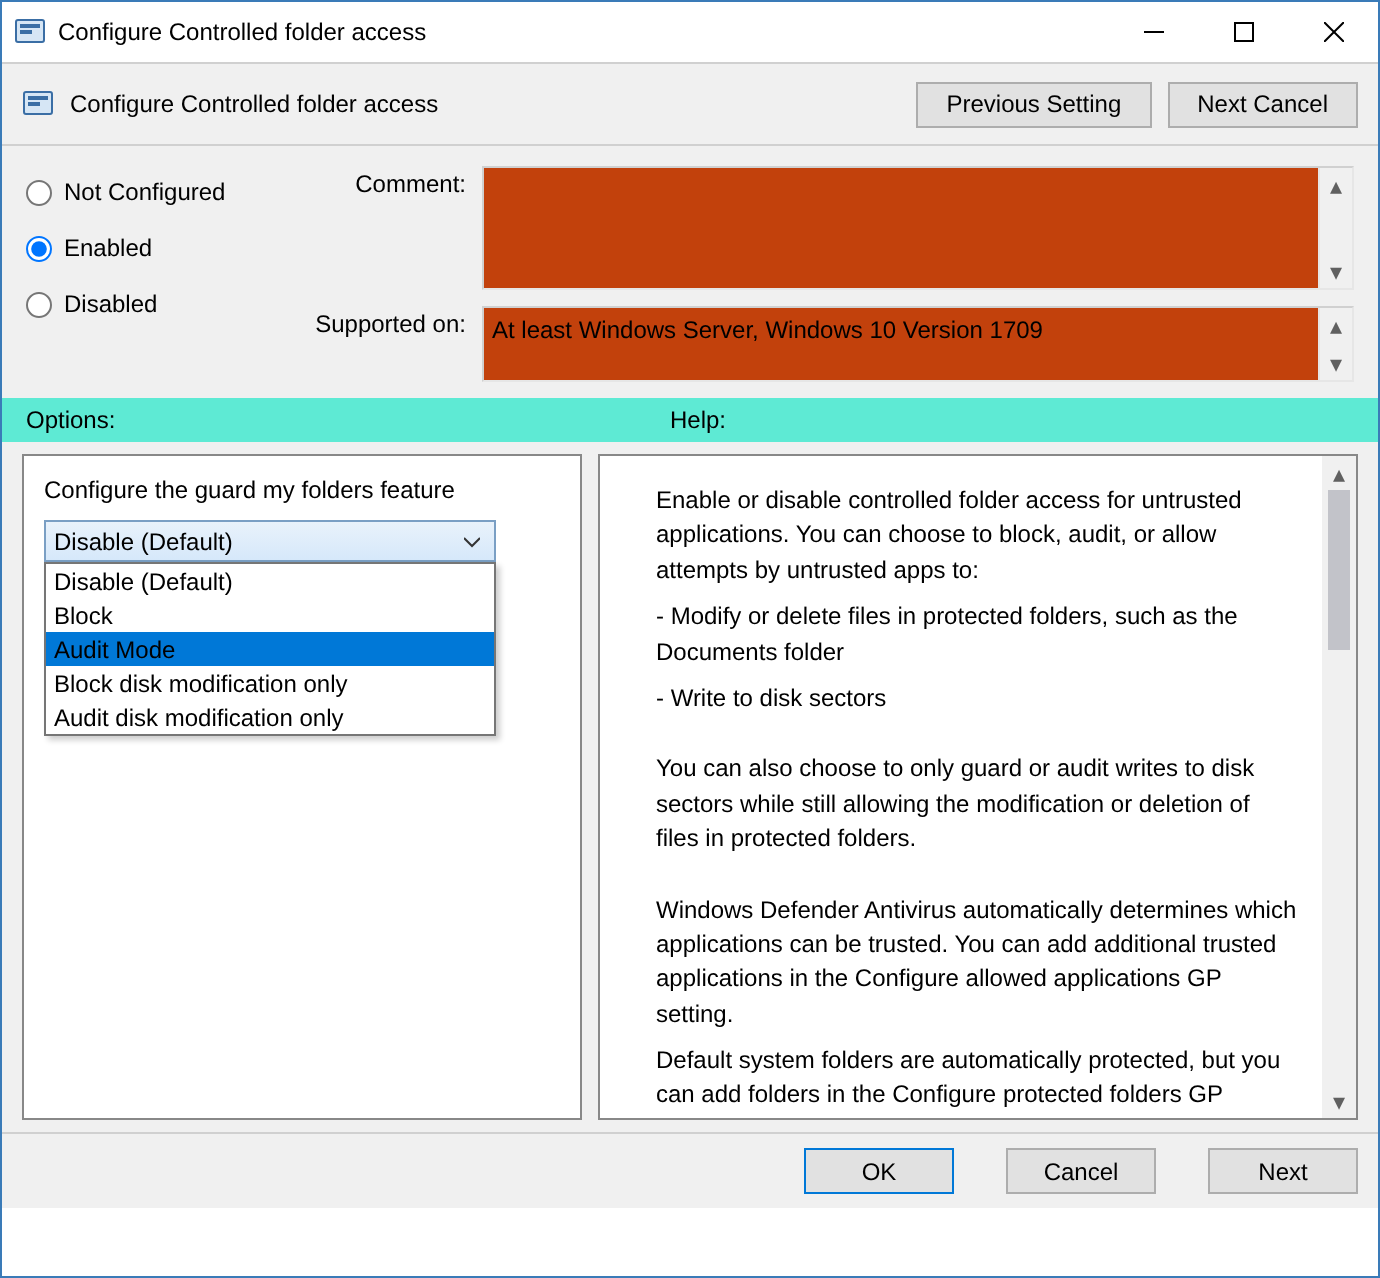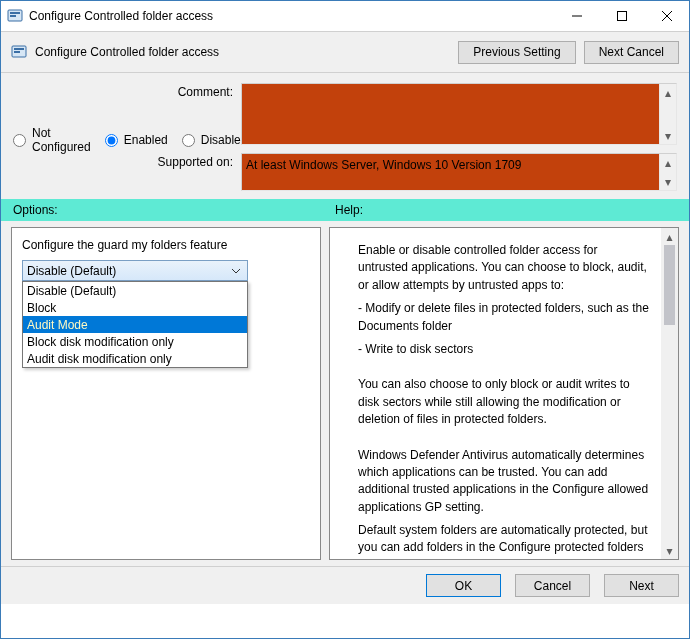--- a/index.html
+++ b/index.html
@@ -8,51 +8,51 @@
 .titlebar .icon{width:16px;height:16px;margin-right:6px;display:inline-flex;align-items:center;justify-content:center}
 .titlebar .title{flex:1}
 .winbtns{display:flex;height:100%}
 .winbtn{width:45px;height:100%;display:flex;align-items:center;justify-content:center}
 .winbtn svg{width:10px;height:10px}
 .toolbar{height:42px;background:#f0f0f0;display:flex;align-items:center;padding:0 10px;border-top:1px solid #d0d0d0;border-bottom:1px solid #d0d0d0}
 .toolbar .icon{width:16px;height:16px;margin-right:8px}
 .toolbar .left{flex:1;display:flex;align-items:center}
 .btn{height:23px;padding:0 14px;background:#e1e1e1;border:1px solid #adadad;display:inline-flex;align-items:center;justify-content:center;margin-left:8px;cursor:default}
 .upper{display:flex;padding:10px 12px 8px 12px;background:#f0f0f0}
-.radios{width:130px;display:flex;gap:14px;padding-top:6px}
+.radios{width:130px;display:flex;flex-direction:column;gap:14px;padding-top:6px}
 .radio-row{display:flex;align-items:center;gap:6px}
 .radio-row input{margin:0}
 .fields{flex:1;display:flex;flex-direction:column;gap:8px}
 .field-row{display:flex;gap:8px}
 .field-row .lbl{width:90px;text-align:right;padding-top:2px}
 .ta-wrap{flex:1;position:relative;border:1px solid #e6e6e6;border-top-color:#d0d0d0;border-left-color:#d0d0d0;background:#fff;display:flex}
 .ta{flex:1;border:none;resize:none;padding:4px;font:inherit;background:#c2410c;min-height:60px;outline:none}
 .ta.small{min-height:36px}
 .scroll-col{width:17px;background:#f0f0f0;display:flex;flex-direction:column;justify-content:space-between;border-left:1px solid #e6e6e6}
 .scroll-arrow{height:17px;display:flex;align-items:center;justify-content:center;color:#606060}
 .labels-row{display:flex;padding:4px 12px;background:#5eead4}
 .labels-row .l1{width:322px}
 .lower{display:flex;gap:8px;padding:6px 10px 6px 10px;background:#f0f0f0;height:345px}
 .panel{border:1px solid #888;background:#fff;padding:10px;position:relative}
-.panel.options{width:310px}
+.panel.options{width:280px}
 .panel.help{flex:1;display:flex;padding:0}
 .help-body{flex:1;padding:14px 12px 10px 18px;line-height:1.45;overflow:hidden}
 .help-body p{margin:0 0 6px 0}
 .help-body .indent{padding-left:10px}
 .help-scroll{width:17px;background:#f0f0f0;display:flex;flex-direction:column}
 .help-scroll .thumb{height:80px;background:#c2c3c9;margin:0 3px;border-radius:0}
 .help-scroll .scroll-arrow{height:17px}
 .help-scroll .track{flex:1}
 .select-wrap{position:relative;width:226px;margin-top:8px}
 .select-box{height:21px;border:1px solid #7a9fc4;background:linear-gradient(#e9f2fb,#d6e8fa);display:flex;align-items:center;padding:0 4px;justify-content:space-between}
 .select-box .chev{width:14px;display:flex;align-items:center;justify-content:center}
 .dropdown{position:absolute;top:21px;left:0;width:226px;border:1px solid #767676;background:#fff;z-index:10;box-shadow:2px 2px 3px rgba(0,0,0,.2)}
 .dd-item{padding:1px 4px;height:17px;display:flex;align-items:center}
-.dd-item.sel{background:#0078d7;color:#fef9c3}
-.footer{height:38px;background:#f0f0f0;display:flex;align-items:center;justify-content:flex-end;padding:0 10px;gap:6px;border-top:1px solid #d0d0d0}
+.dd-item.sel{background:#0078d7;color:#000000}
+.footer{height:38px;background:#f0f0f0;display:flex;align-items:center;justify-content:flex-end;padding:0 10px;gap:18px;border-top:1px solid #d0d0d0}
 .footer .btn{width:75px;justify-content:center;padding:0}
 .footer .btn.ok{border:1.5px solid #0078d7}
 .gp-icon{width:16px;height:16px}
 </style>
 </head>
 <body>
 
 <div class="titlebar">
   <span class="icon">
     <svg class="gp-icon" viewBox="0 0 16 16">
@@ -162,21 +162,21 @@
       </div>
     </div>
   </div>
 
   <div class="panel help">
     <div class="help-body">
       <p class="indent">Enable or disable controlled folder access for untrusted applications. You can choose to block, audit, or allow attempts by untrusted apps to:</p>
       <p class="indent">- Modify or delete files in protected folders, such as the Documents folder</p>
       <p class="indent">- Write to disk sectors</p>
       <p style="height:6px"></p>
-      <p class="indent">You can also choose to only block or audit writes to disk sectors while still allowing the modification or deletion of files in protected folders.</p>
+      <p class="indent">You can also choose to only guard or audit writes to disk sectors while still allowing the modification or deletion of files in protected folders.</p>
       <p style="height:6px"></p>
       <p class="indent">Windows Defender Antivirus automatically determines which applications can be trusted. You can add additional trusted applications in the Configure allowed applications GP setting.</p>
       <p class="indent">Default system folders are automatically protected, but you can add folders in the Configure protected folders GP setting.</p>
 
     </div>
     <div class="help-scroll">
       <div class="scroll-arrow">▴</div>
       <div class="thumb"></div>
       <div class="track"></div>
       <div class="scroll-arrow">▾</div>

